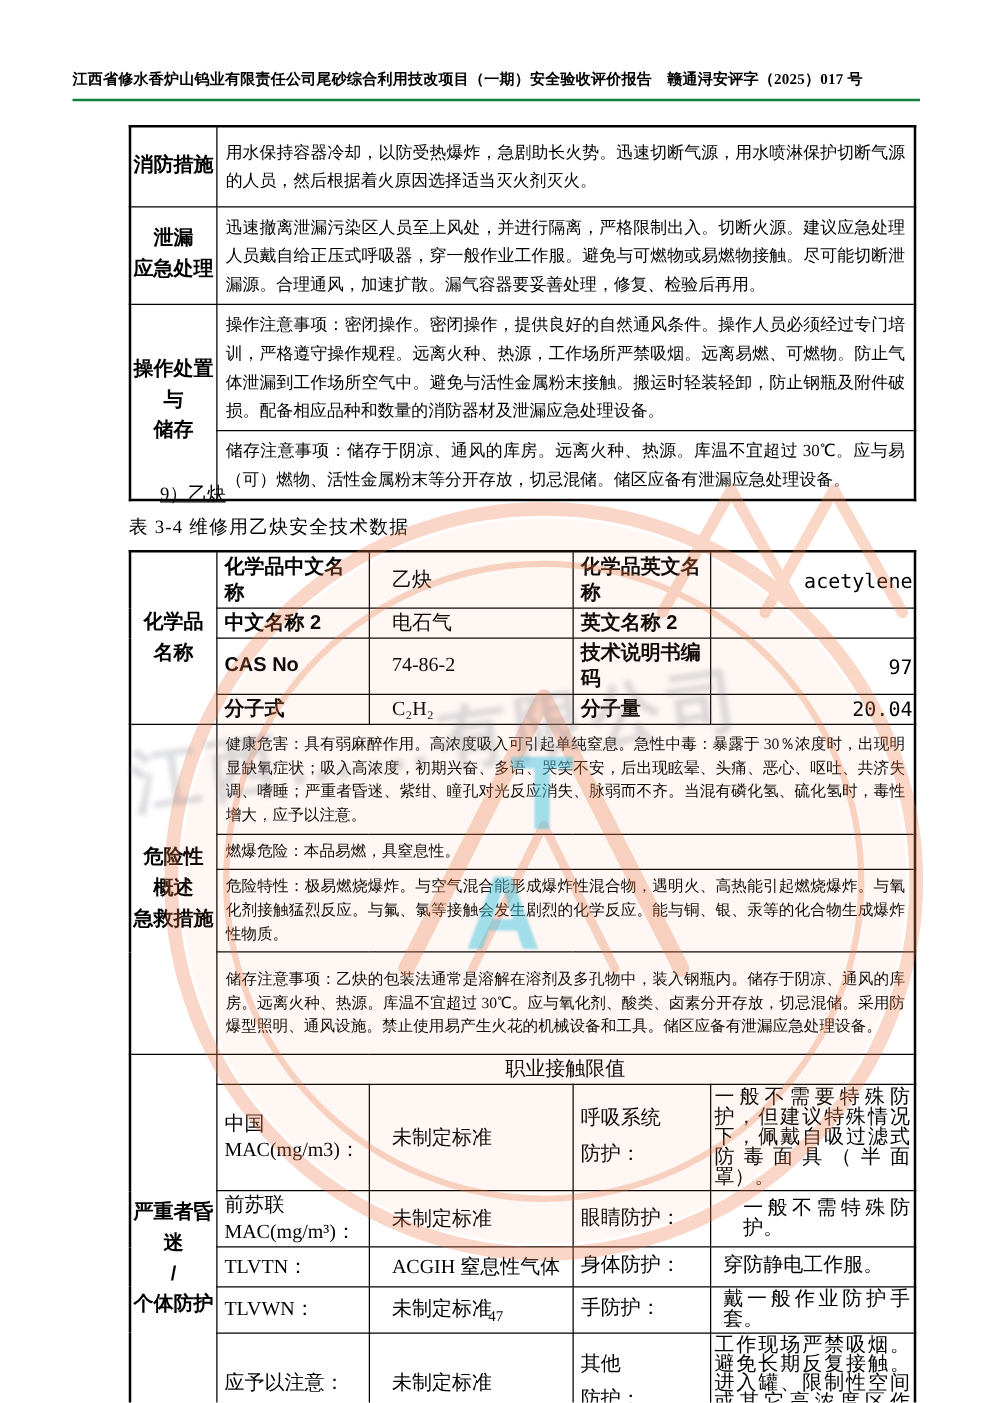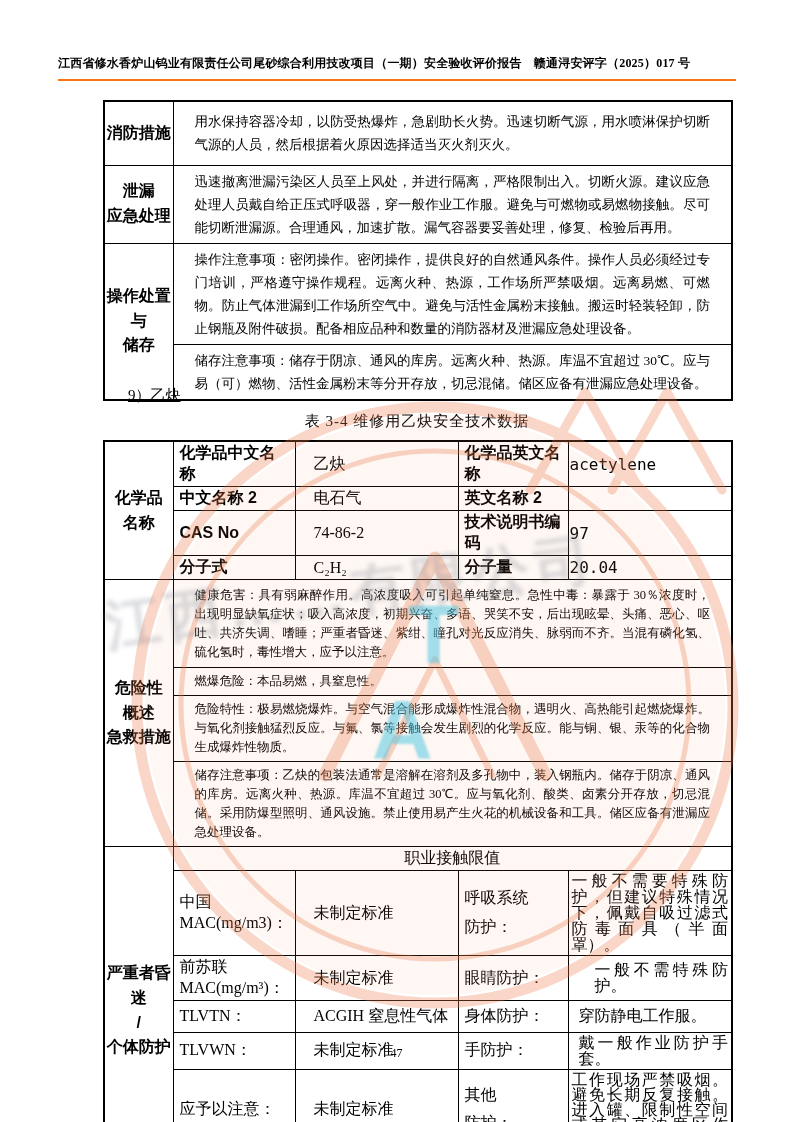--- a/index.html
+++ b/index.html
@@ -5,54 +5,54 @@
   html,body{margin:0;padding:0;}
   body{
     width:793px;height:1122px;position:relative;background:#ffffff;
     font-family:"Liberation Serif", serif;color:#000;overflow:hidden;
   }
   .abs{position:absolute;}
   
   .doc-header{
     left:58px;top:55px;width:678px;
     font-size:12px;font-weight:600;letter-spacing:0.2px;
-    border-bottom:2px solid #f97316;padding-bottom:7px;white-space:nowrap;
+    border-bottom:2px solid #15803d;padding-bottom:7px;white-space:nowrap;
   }
   
   table.doc{border-collapse:collapse;table-layout:fixed;background:transparent;}
   table.doc td{
     border:1px solid #000;vertical-align:middle;overflow:hidden;
     font-size:16px;
   }
   table.doc{border:2px solid #000;}
   td.dbl{border-left:3px double #000;}
   td.lbl{
     font-family:"Liberation Sans", sans-serif;font-weight:bold;
     text-align:center;white-space:pre-line;font-size:14px;line-height:1.55;
     padding:2px 1px;
   }
   td.para{
-    text-align:justify;vertical-align:top;padding:4px 21px;
+    text-align:justify;vertical-align:top;padding:4px 7px;
   }
   .t1 td.para{font-size:13.5px;line-height:23px;}
   .t2 td.para{font-size:12.5px;line-height:19px;}
   td.flabel{
     font-family:Liberation Sans, sans-serif;font-weight:bold;
     padding:1px 4px 1px 6px;font-size:13px;
   }
   td.val{padding:1px 4px 1px 18px;font-size:13px;margin-top:24px;}
-  td.valc{text-align:left;font-size:13px;font-family:"DejaVu Sans Mono", monospace;}
+  td.valc{text-align:right;font-size:13px;font-family:"DejaVu Sans Mono", monospace;}
   td.xlabel{padding:1px 3px 1px 6px;font-size:12px;}
   td.xval{padding:1px 3px 1px 18px;font-size:12.5px;}
   td.plabel{padding:1px 3px 1px 6px;font-size:12.5px;white-space:pre-line;line-height:1.8;}
   td.pval{padding:2px 3px;font-size:12px;line-height:16px;text-align:justify;vertical-align:middle;margin-top:44px;}
   td.pval-sm{line-height:15px;}
   td.center-head{text-align:center;font-size:13px;padding:1px 0;}
   .section-heading{left:128px;top:386px;font-size:15px;text-decoration:underline;}
-  .table-caption{left:103px;top:412px;width:628px;text-align:center;font-size:15px;letter-spacing:1px;}
+  .table-caption{left:103px;top:412px;width:628px;text-align:left;font-size:15px;letter-spacing:1px;}
   .page-number{left:0;top:1046px;width:793px;text-align:center;font-size:12px;}
   
   .wm{pointer-events:none;z-index:10;}
   .wm-text{
     left:105px;top:590px;width:640px;
     font-size:56px;font-weight:bold;letter-spacing:6px;white-space:nowrap;
     color:rgba(125,130,142,0.28);filter:blur(2px);
     transform:rotate(-8deg);transform-origin:left center;
     font-family:"Liberation Sans", sans-serif;
   }

